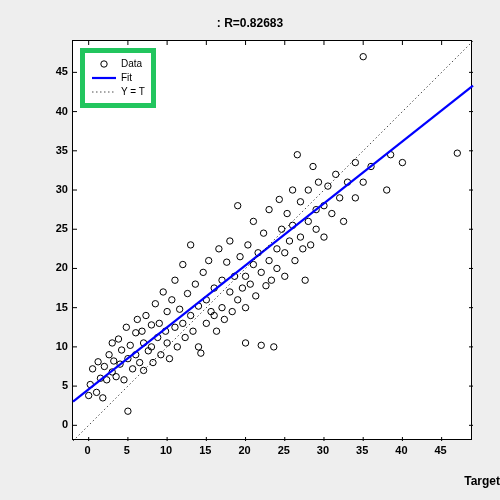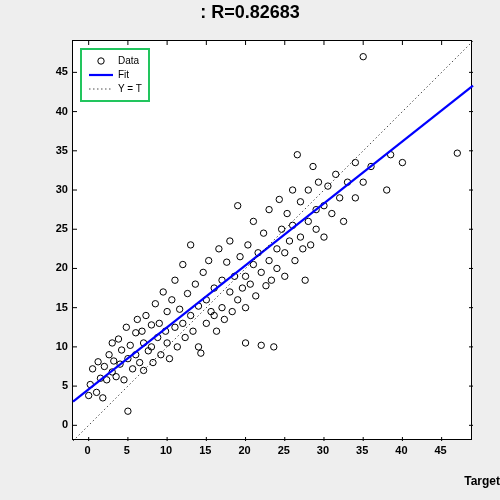--- a/index.html
+++ b/index.html
@@ -12,26 +12,26 @@
     font-size: 12px;
     color: #000;
   }
   .figure {
     position: relative;
     width: 500px;
     height: 500px;
   }
   .title {
     position: absolute;
-    top: 2px;
+    top: 16px;
     left: 0;
     width: 500px;
     text-align: center;
     font-weight: bold;
-    font-size: 18px;
+    font-size: 12px;
   }
   .ylabel {
     position: absolute;
     left: 12px;
     top: 50%;
     transform: translateY(-50%) rotate(-90deg);
     transform-origin: center;
     font-weight: bold;
     font-size: 12px;
     white-space: nowrap;
@@ -68,21 +68,21 @@
   .tick.y {
     text-align: right;
     width: 28px;
     transform: translateY(-50%);
   }
   .legend {
     position: absolute;
     left: 80px;
     top: 48px;
     background: #fff;
-    border: 2px solid #22c55e;
+    border: 5px solid #22c55e;
     padding: 4px 6px 4px 6px;
     font-size: 10px;
     line-height: 14px;
   }
   .legend-row {
     display: flex;
     align-items: center;
     height: 14px;
   }
   .legend-swatch {

